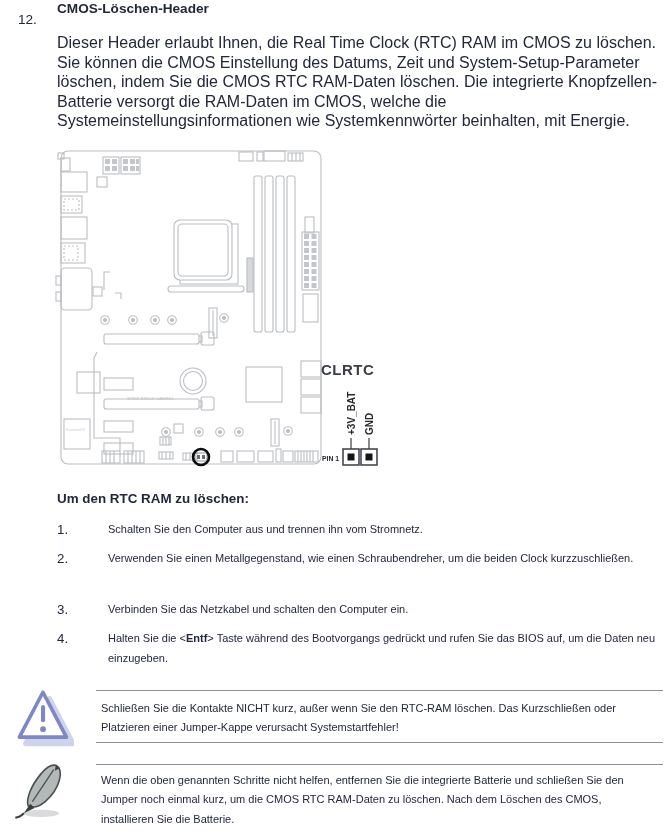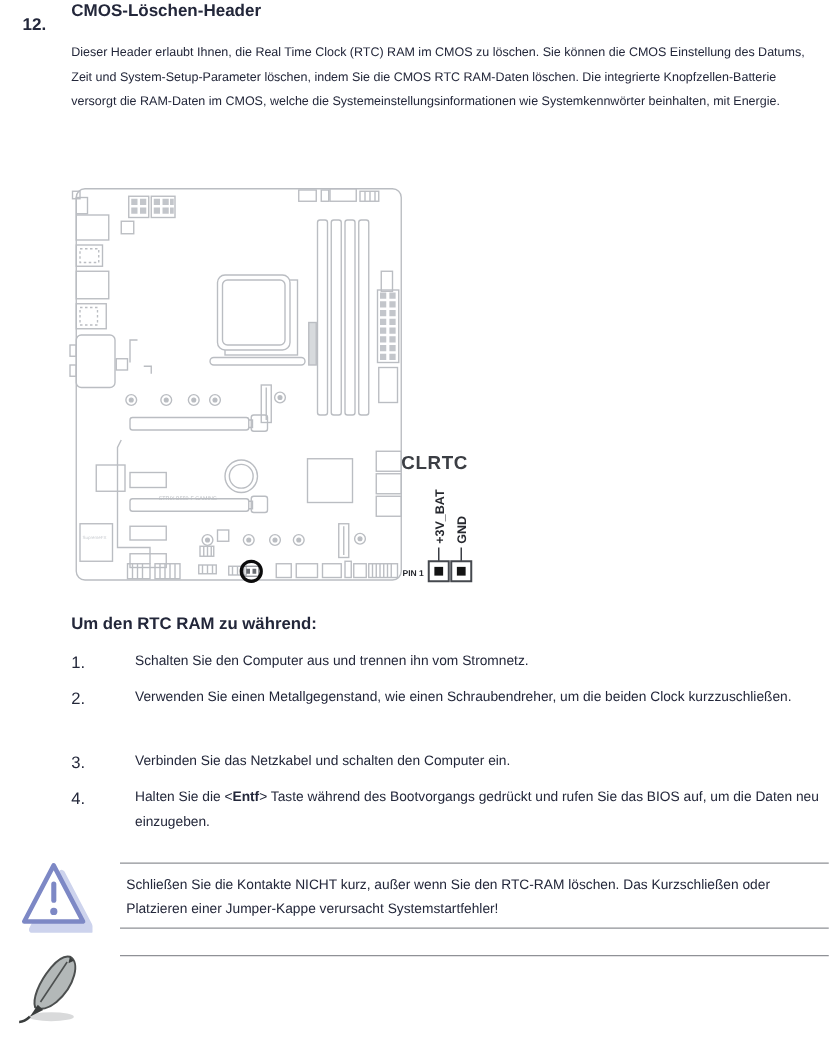--- a/index.html
+++ b/index.html
@@ -2,23 +2,23 @@
 <html><head>
 <meta charset="utf-8">
 <style>
   html,body{margin:0;padding:0;background:#fff;}
   #page{
     position:relative;width:665px;height:837px;background:#ffffff;
     font-family:"Liberation Sans", sans-serif;color:#23273a;overflow:hidden;
   }
   .abs{position:absolute;}
   .bold{font-weight:bold;}
-  .h-num{left:18px;top:12px;font-size:13.6px;font-weight:bold;}
+  .h-num{left:18px;top:12px;font-size:13.6px;font-weight:normal;}
   .h-title{left:57px;top:1px;font-size:13.6px;font-weight:bold;}
-  .intro{left:57px;top:33px;width:600px;font-size:10px;line-height:19.5px;}
+  .intro{left:57px;top:33px;width:600px;font-size:16px;line-height:19.5px;}
   .subhead{left:57px;top:491px;font-size:13.4px;font-weight:bold;}
   .step-num{position:absolute;left:57px;width:30px;font-size:13.3px;line-height:19.5px;}
   .step-text{position:absolute;left:108px;width:568px;font-size:11px;line-height:19.5px;}
   .sep{position:absolute;left:96px;width:567px;height:1px;background:#8f9196;}
   .note-text{position:absolute;left:101px;width:556px;font-size:11px;line-height:19.4px;}
   svg text{font-family:"Liberation Sans", sans-serif;}
 </style>
 </head>
 <body>
 
@@ -176,21 +176,21 @@
         <text transform="translate(373,435) rotate(-90)" font-size="10" font-weight="700" fill="#26282e">GND</text>
         <rect x="343" y="449" width="16" height="16" stroke="#45484e" stroke-width="1.6" fill="#ffffff"></rect>
         <rect x="347.5" y="453.5" width="7" height="7" fill="#141414" stroke="none"></rect>
         <rect x="361" y="449" width="16" height="16" stroke="#45484e" stroke-width="1.6" fill="#ffffff"></rect>
         <rect x="365.5" y="453.5" width="7" height="7" fill="#141414" stroke="none"></rect>
         <text x="322" y="461" font-size="6.8" font-weight="700" fill="#26282e">PIN 1</text>
       </g>
     </g>
   </svg>
 
-  <div class="abs subhead">Um den RTC RAM zu während:</div>
+  <div class="abs subhead">Um den RTC RAM zu löschen:</div>
 
   <div>
     <div class="step-num" style="top:520px">1.</div>
     <div class="step-text" style="top:520px">Schalten Sie den Computer aus und trennen ihn vom Stromnetz.</div>
   </div>
   <div>
     <div class="step-num" style="top:549px">2.</div>
     <div class="step-text" style="top:549px">Verwenden Sie einen Metallgegenstand, wie einen Schraubendreher, um die beiden Clock kurzzuschließen.</div>
   </div>
   <div>
@@ -214,14 +214,15 @@
 
   <div class="sep" style="top:764px"></div>
   <svg class="abs" style="left:12px;top:760px" width="60" height="64" viewBox="0 0 56 60">
     <ellipse cx="27" cy="50" rx="17" ry="3.4" fill="#d9dadb"></ellipse>
     <path d="M41,5 C49,9 45,27 31,39 C25,44 19,45 15,43 C13,37 17,25 27,13 C32,7 37,4 41,5 Z" fill="#b3b8b8" stroke="#4c4f4f" stroke-width="1.5"></path>
     <path d="M39,9 L19,39" stroke="#4c4f4f" stroke-width="1.2" fill="none"></path>
     <path d="M17,41 L11,50 L21,45 Z" fill="#3a3d3d"></path>
     <path d="M11,50 Q7,54 3,54" stroke="#3a3d3d" stroke-width="2" fill="none"></path>
     <path d="M41,5 L44,8 L40,10 Z" fill="#3a3d3d"></path>
   </svg>
+  <div class="note-text" style="top:771px">Wenn die oben genannten Schritte nicht helfen, entfernen Sie die integrierte Batterie und schließen Sie den Jumper noch einmal kurz, um die CMOS RTC RAM-Daten zu löschen. Nach dem Löschen des CMOS, installieren Sie die Batterie.</div>
 
 </div>
 
 </body></html>

